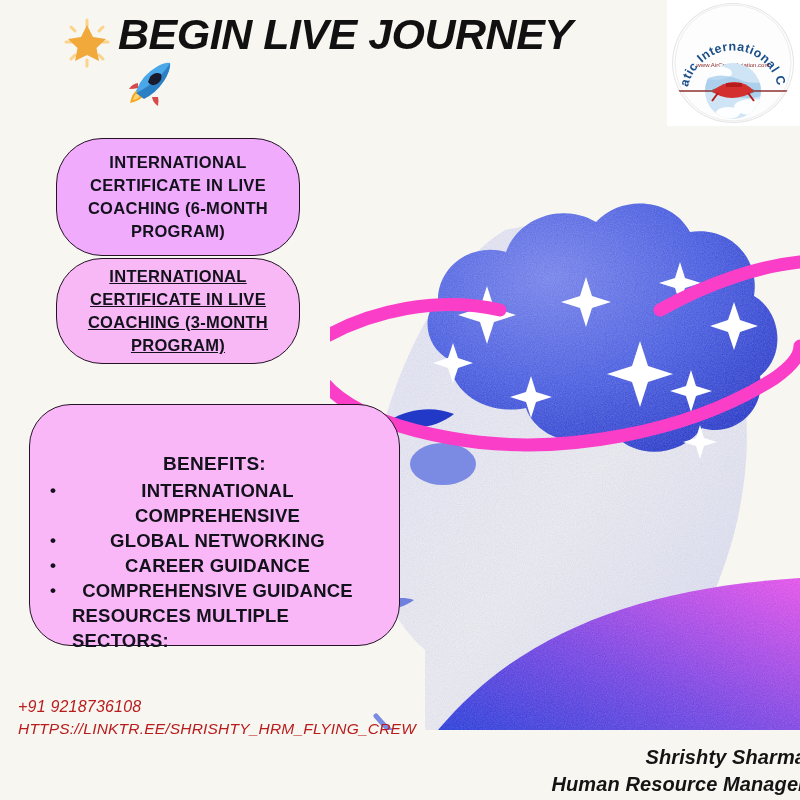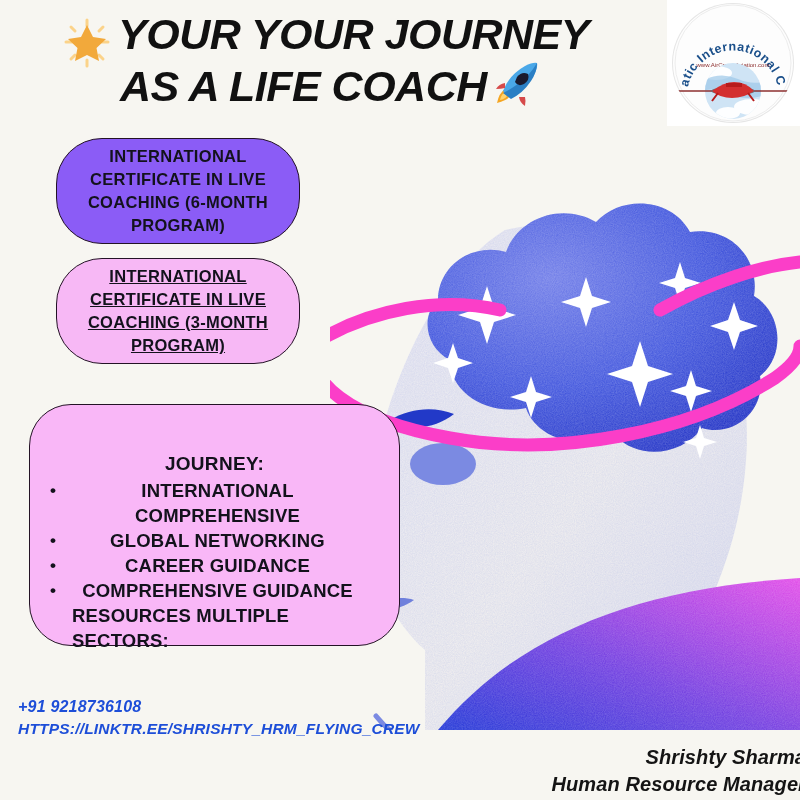--- a/index.html
+++ b/index.html
@@ -49,21 +49,21 @@
     border-radius:46px;
     box-sizing:border-box;
     display:flex;align-items:center;justify-content:center;
     text-align:center;
     color:#13121c;
     font-weight:bold;
     font-size:16.5px;line-height:23px;
     letter-spacing:0.3px;
   }
   .pill span{display:block;padding:0 14px;}
-  #pill-6{left:56px;top:138px;width:244px;height:106px;background:#8b5cf6;}
+  #pill-6{left:56px;top:138px;width:244px;height:118px;background:#f0abfc;}
   #pill-3{left:56px;top:258px;width:244px;height:106px;background:#f7b8f5;text-decoration:underline;}
 
   
   .benefits{
     position:absolute;left:29px;top:404px;width:371px;height:242px;
     background:#f9b7f7;
     border:1.6px solid #241326;
     border-radius:42px;
     box-sizing:border-box;
     color:#13121c;
@@ -77,22 +77,22 @@
     display:flex;align-items:flex-start;
     font-weight:bold;font-size:18.5px;line-height:25px;letter-spacing:0.2px;
   }
   .benefit-bullet{width:26px;flex:0 0 26px;text-align:center;font-size:17px;line-height:25px;}
   .benefit-text{flex:1;text-align:center;padding-right:20px;}
   .benefit-text .wrap2{display:block;text-align:left;padding-left:6px;}
 
   
   .contact{
     position:absolute;left:18px;top:696px;
-    color:#1d4ed8;
-    font-weight:bold;font-style:italic;
+    color:#b91c1c;
+    font-weight:normal;font-style:italic;
     font-size:15.5px;line-height:22px;letter-spacing:0.2px;
     white-space:nowrap;
   }
   .contact div{display:block;}
   .contact .phone{font-size:16px;}
 
   
   .signature{
     position:absolute;right:-6px;top:744px;
     text-align:right;
@@ -260,22 +260,22 @@
           <line x1="4" y1="24" x2="10" y2="24"></line>
           <line x1="40" y1="24" x2="46" y2="24"></line>
           <line x1="9" y1="9" x2="13" y2="13"></line>
           <line x1="37" y1="37" x2="41" y2="41"></line>
           <line x1="41" y1="9" x2="37" y2="13"></line>
           <line x1="13" y1="37" x2="9" y2="41"></line>
         </g>
         <path d="M25,7 l6,12 l13,2 l-9.5,9 l2.5,13 l-12,-6 l-12,6 l2.5,-13 l-9.5,-9 l13,-2 Z" fill="#f2a93b"></path>
       </svg>
     </span>
-    <span class="hl-line l1">YOUR YOUR JOURNEY</span>
-    <span class="hl-line l2"><span>AS A LIFE COACH</span><span class="rocket-emoji">
+    <span class="hl-line l1">BEGIN LIVE JOURNEY</span>
+    <span class="hl-line l2"><span class="rocket-emoji">
       <svg viewBox="0 0 50 48" xmlns="http://www.w3.org/2000/svg">
         <path d="M6,42 q2,-10 8,-14 l6,6 q-4,6 -14,8 Z" fill="#f5a623"></path>
         <path d="M9,39 q1,-5 4,-7 l3,3 q-2,3 -7,4 Z" fill="#ffd36e"></path>
         <path d="M12,30 q6,-16 22,-25 q8,-4 12,-3 q1,4 -3,12 q-9,16 -25,22 Z" fill="#4aa8e8"></path>
         <path d="M20,38 q12,-6 20,-18 q6,-9 6,-18 q-7,12 -18,20 q-9,7 -16,10 Z" fill="#2b7fc4"></path>
         <path d="M14,22 q-6,1 -9,6 q5,0 9,-1 Z" fill="#d64a4a"></path>
         <path d="M28,36 q1,6 6,9 q1,-5 0,-9 Z" fill="#d64a4a"></path>
         <path d="M26,16 q5,-6 11,-3 q2,6 -4,10 q-6,3 -9,-2 Z" fill="#1a1a2e"></path>
       </svg>
     </span></span>
@@ -283,21 +283,21 @@
 
   <div class="pill" id="pill-6">
     <span>INTERNATIONAL CERTIFICATE IN LIVE COACHING (6-MONTH PROGRAM)</span>
   </div>
   <div class="pill" id="pill-3">
     <span>INTERNATIONAL CERTIFICATE IN LIVE COACHING (3-MONTH PROGRAM)</span>
   </div>
 
   <div class="benefits">
     <div class="benefits-inner">
-      <div class="benefits-title">JOURNEY:</div>
+      <div class="benefits-title">BENEFITS:</div>
 
       <div class="benefit-row">
         <span class="benefit-bullet">•</span>
         <span class="benefit-text">INTERNATIONAL COMPREHENSIVE</span>
       </div>
 
       <div class="benefit-row">
         <span class="benefit-bullet">•</span>
         <span class="benefit-text">GLOBAL NETWORKING</span>
       </div>

